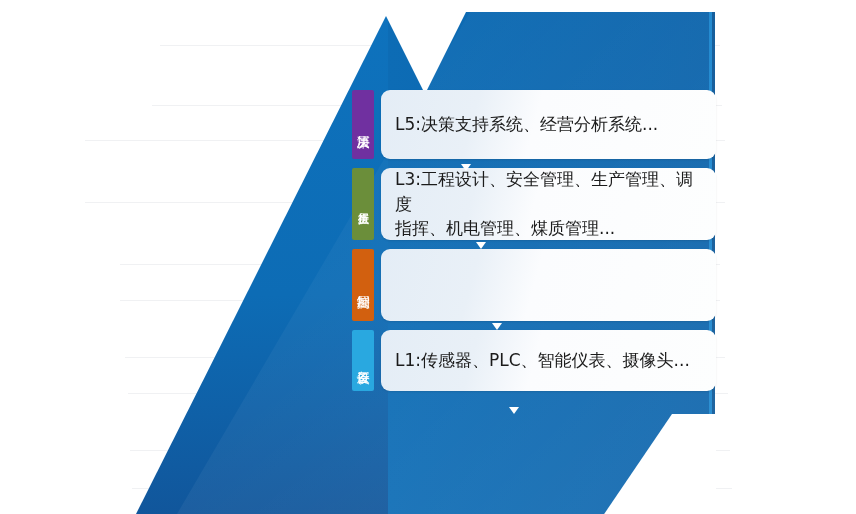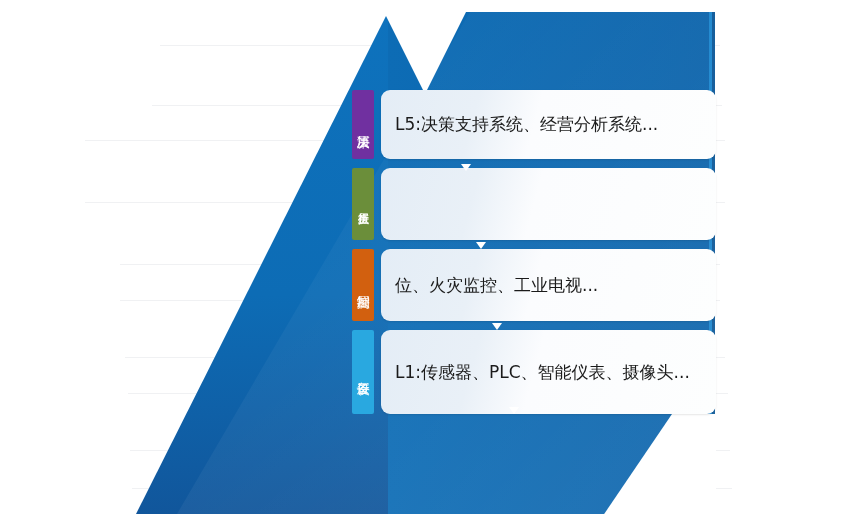--- a/index.html
+++ b/index.html
@@ -141,34 +141,35 @@
       <div class="level-box">
         <span class="txt">L5:决策支持系统、经营分析系统...</span>
       </div>
     </div>
 
 
     <div class="level-row tall">
       <div class="level-tag tag-sm" style="background:#6b8e3a;">生产执行层</div>
       <div class="level-box">
         <div>
+          <span class="txt">L3:工程设计、安全管理、生产管理、调度</span>
+          <span class="txt">指挥、机电管理、煤质管理...</span>
         </div>
       </div>
     </div>
 
     <div class="level-row tall">
       <div class="level-tag" style="background:#d2600f;">控制层</div>
       <div class="level-box">
         <div>
-          <span class="txt">位、火灾监控、工业电视...</span>
         </div>
       </div>
     </div>
 
-    <div class="level-row" style="height:84px;">
+    <div class="level-row" style="height:61px;">
       <div class="level-tag" style="background:#29a8e0;">设备层</div>
       <div class="level-box">
         <span class="txt">L1:传感器、PLC、智能仪表、摄像头...</span>
       </div>
     </div>
   </div>
 
   <div class="gap-arrow" style="left:461px;top:152px;"></div>
   <div class="gap-arrow" style="left:476px;top:230px;"></div>
   <div class="gap-arrow" style="left:492px;top:311px;"></div>

